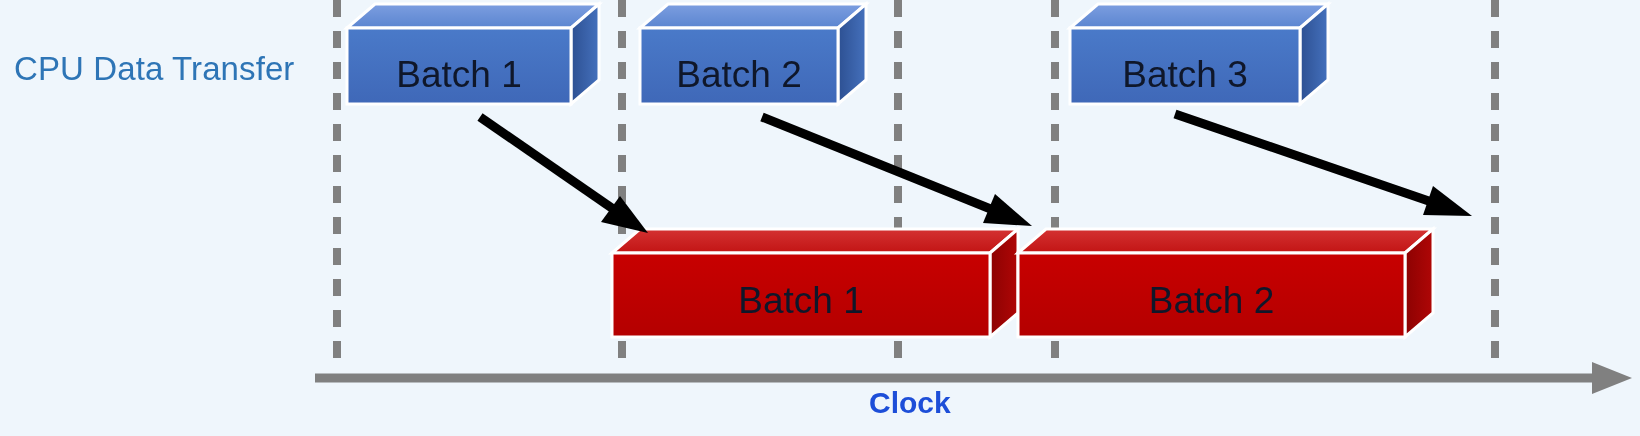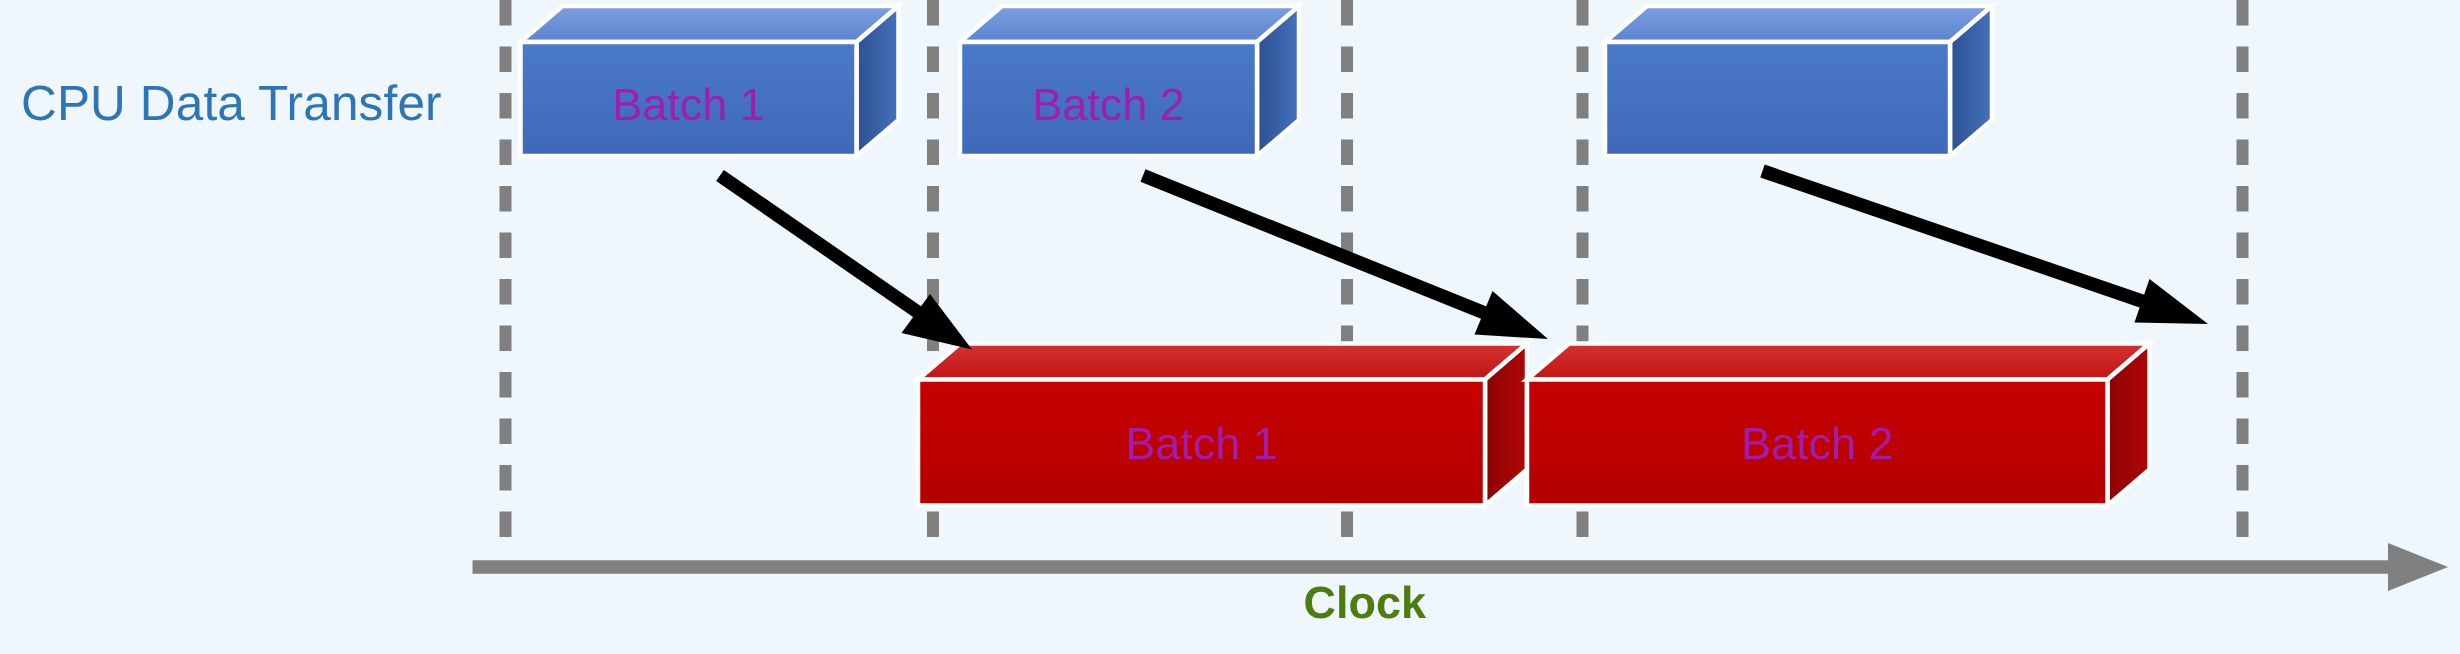--- a/index.html
+++ b/index.html
@@ -43,27 +43,27 @@
     left: 14px;
     top: 227px;
     color: #c00000;
   }
   #clock-label {
     position: absolute;
     left: 869px;
     top: 386px;
     font-size: 30px;
     font-weight: bold;
-    color: #4d7c0f;
+    color: #1d4ed8;
     white-space: nowrap;
   }
   .box-label {
     position: absolute;
-    color: #a21caf;
-    font-size: 30px;
+    color: #0f172a;
+    font-size: 37px;
     font-weight: 400;
     white-space: nowrap;
     pointer-events: none;
     text-align: center;
   }
 </style>
 </head>
 <body>
 
 <div id="stage">
@@ -153,18 +153,19 @@
     <g>
       <line x1="315" y1="378" x2="1598" y2="378" stroke="#808080" stroke-width="9"></line>
       <polygon points="1632,378 1592,362 1592,394" fill="#808080"></polygon>
     </g>
   </svg>
 
   <div class="row-label" id="label-cpu">CPU Data Transfer</div>
 
   <div class="box-label" style="left:347px; top:54px; width:224px;">Batch 1</div>
   <div class="box-label" style="left:640px; top:54px; width:198px;">Batch 2</div>
+  <div class="box-label" style="left:1070px; top:54px; width:230px;">Batch 3</div>
 
   <div class="box-label" style="left:612px; top:280px; width:378px;">Batch 1</div>
   <div class="box-label" style="left:1018px; top:280px; width:387px;">Batch 2</div>
 
   <div id="clock-label">Clock</div>
 </div>
 
 </body></html>

